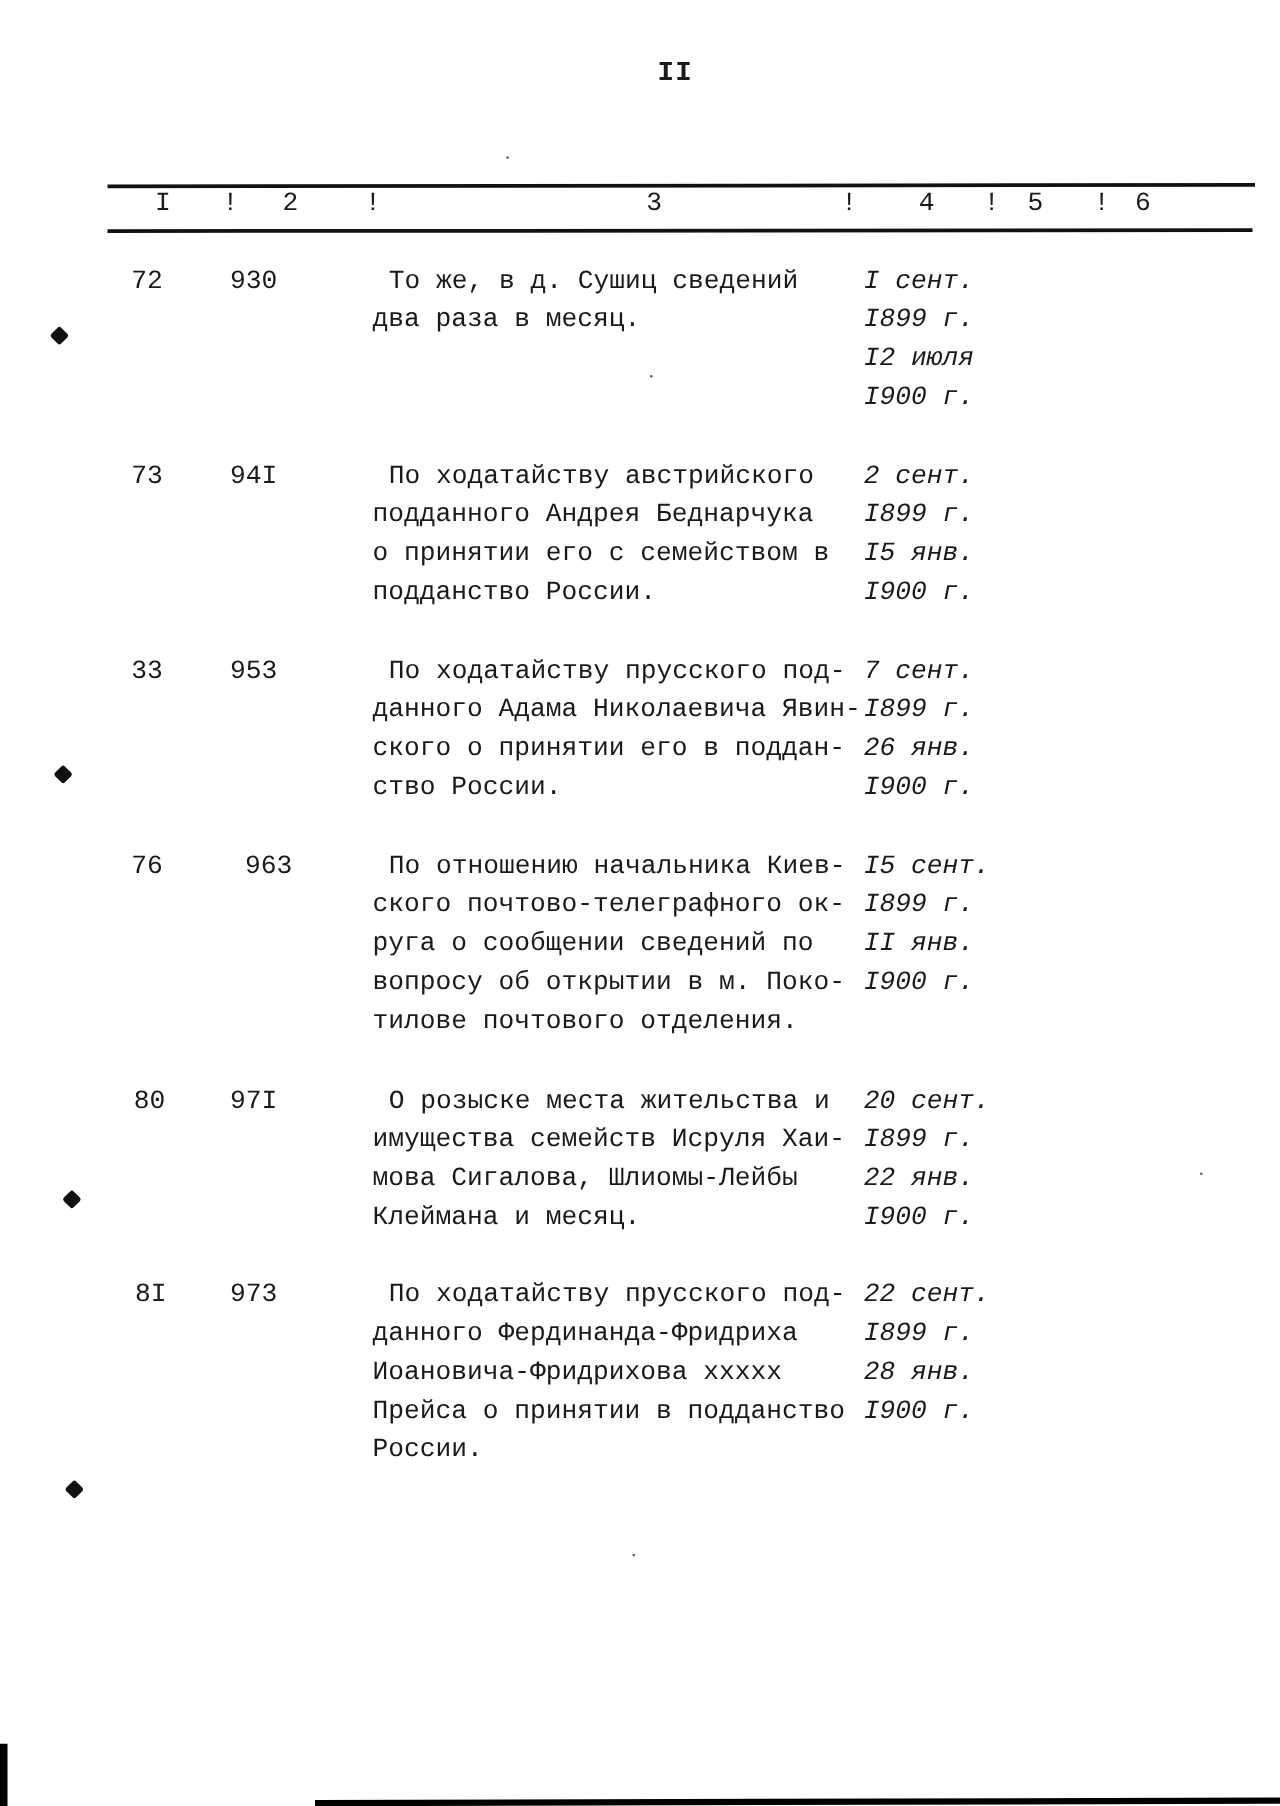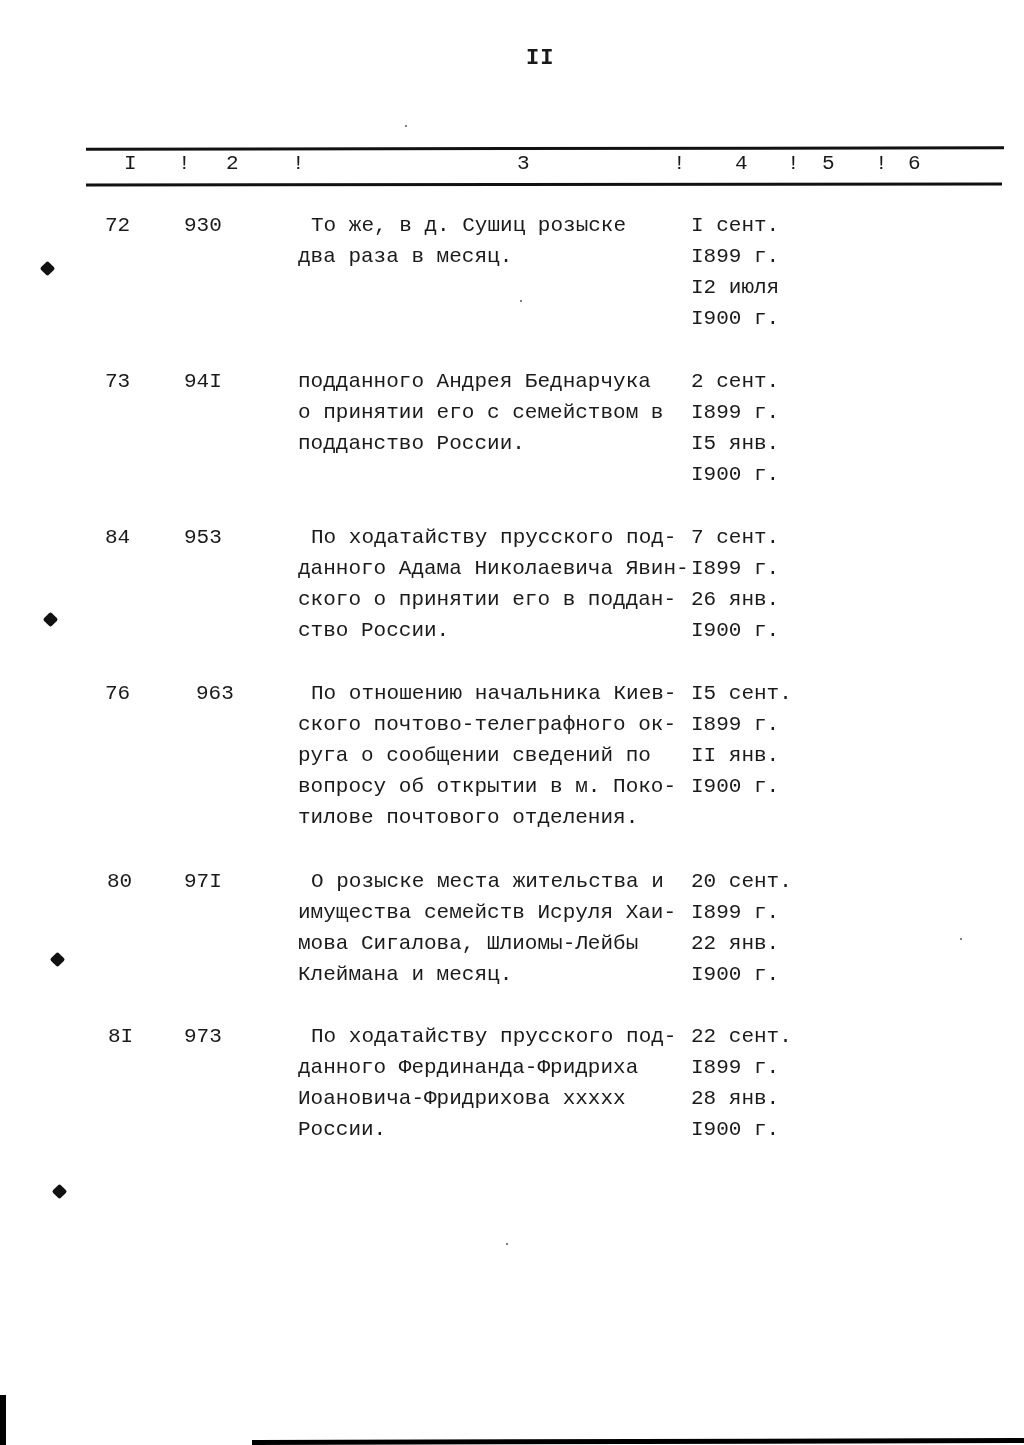--- a/index.html
+++ b/index.html
@@ -71,21 +71,21 @@
       width: 1024px;
       font-size: 21px;
       line-height: 31px;
     }
     .entry .num1 { position: absolute; left: 105px; top: 0; text-align: center; }
     .entry .num2 { position: absolute; left: 184px; top: 0; }
     .entry .desc { position: absolute; left: 298px; top: 0; width: 390px; }
     .entry .desc .line { display: block; white-space: pre; }
     .entry .desc .line.first { text-indent: 13px; }
     .entry .dates { position: absolute; left: 691px; top: 0; width: 120px; }
-    .entry .dates .line { display: block; white-space: pre; }
+    .entry .dates .line { display: block; white-space: pre; font-style: italic; }
     .speck {
       position: absolute;
       width: 2px; height: 2px;
       background: #555;
       border-radius: 1px;
     }
   </style>
 </head>
 <body>
 
@@ -106,49 +106,50 @@
     <span style="left:822px">5</span>
     <span style="left:875px">!</span>
     <span style="left:908px">6</span>
   </div>
   <div class="rule bottom"></div>
 
   <div class="entry" style="top:210px">
     <span class="num1">72</span>
     <span class="num2">930</span>
     <div class="desc">
-      <span class="line first">То же, в д. Сушиц розыске</span>
+      <span class="line first">То же, в д. Сушиц сведений</span>
       <span class="line">два раза в месяц.</span>
     </div>
     <div class="dates">
       <span class="line">I сент.</span>
       <span class="line">I899 г.</span>
       <span class="line">I2 июля</span>
       <span class="line">I900 г.</span>
     </div>
   </div>
 
   <div class="entry" style="top:366px">
     <span class="num1">73</span>
     <span class="num2">94I</span>
     <div class="desc">
+      <span class="line first">По ходатайству австрийского</span>
       <span class="line">подданного Андрея Беднарчука</span>
       <span class="line">о принятии его с семейством в</span>
       <span class="line">подданство России.</span>
     </div>
     <div class="dates">
       <span class="line">2 сент.</span>
       <span class="line">I899 г.</span>
       <span class="line">I5 янв.</span>
       <span class="line">I900 г.</span>
     </div>
   </div>
 
   <div class="entry" style="top:522px">
-    <span class="num1">84</span>
+    <span class="num1">33</span>
     <span class="num2">953</span>
     <div class="desc">
       <span class="line first">По ходатайству прусского под-</span>
       <span class="line">данного Адама Николаевича Явин-</span>
       <span class="line">ского о принятии его в поддан-</span>
       <span class="line">ство России.</span>
     </div>
     <div class="dates">
       <span class="line">7 сент.</span>
       <span class="line">I899 г.</span>
@@ -192,20 +193,21 @@
     </div>
   </div>
 
   <div class="entry" style="top:1021px">
     <span class="num1" style="left:108px">8I</span>
     <span class="num2">973</span>
     <div class="desc">
       <span class="line first">По ходатайству прусского под-</span>
       <span class="line">данного Фердинанда-Фридриха</span>
       <span class="line">Иоановича-Фридрихова xxxxx</span>
+      <span class="line">Прейса о принятии в подданство</span>
       <span class="line">России.</span>
     </div>
     <div class="dates">
       <span class="line">22 сент.</span>
       <span class="line">I899 г.</span>
       <span class="line">28 янв.</span>
       <span class="line">I900 г.</span>
     </div>
   </div>
 

